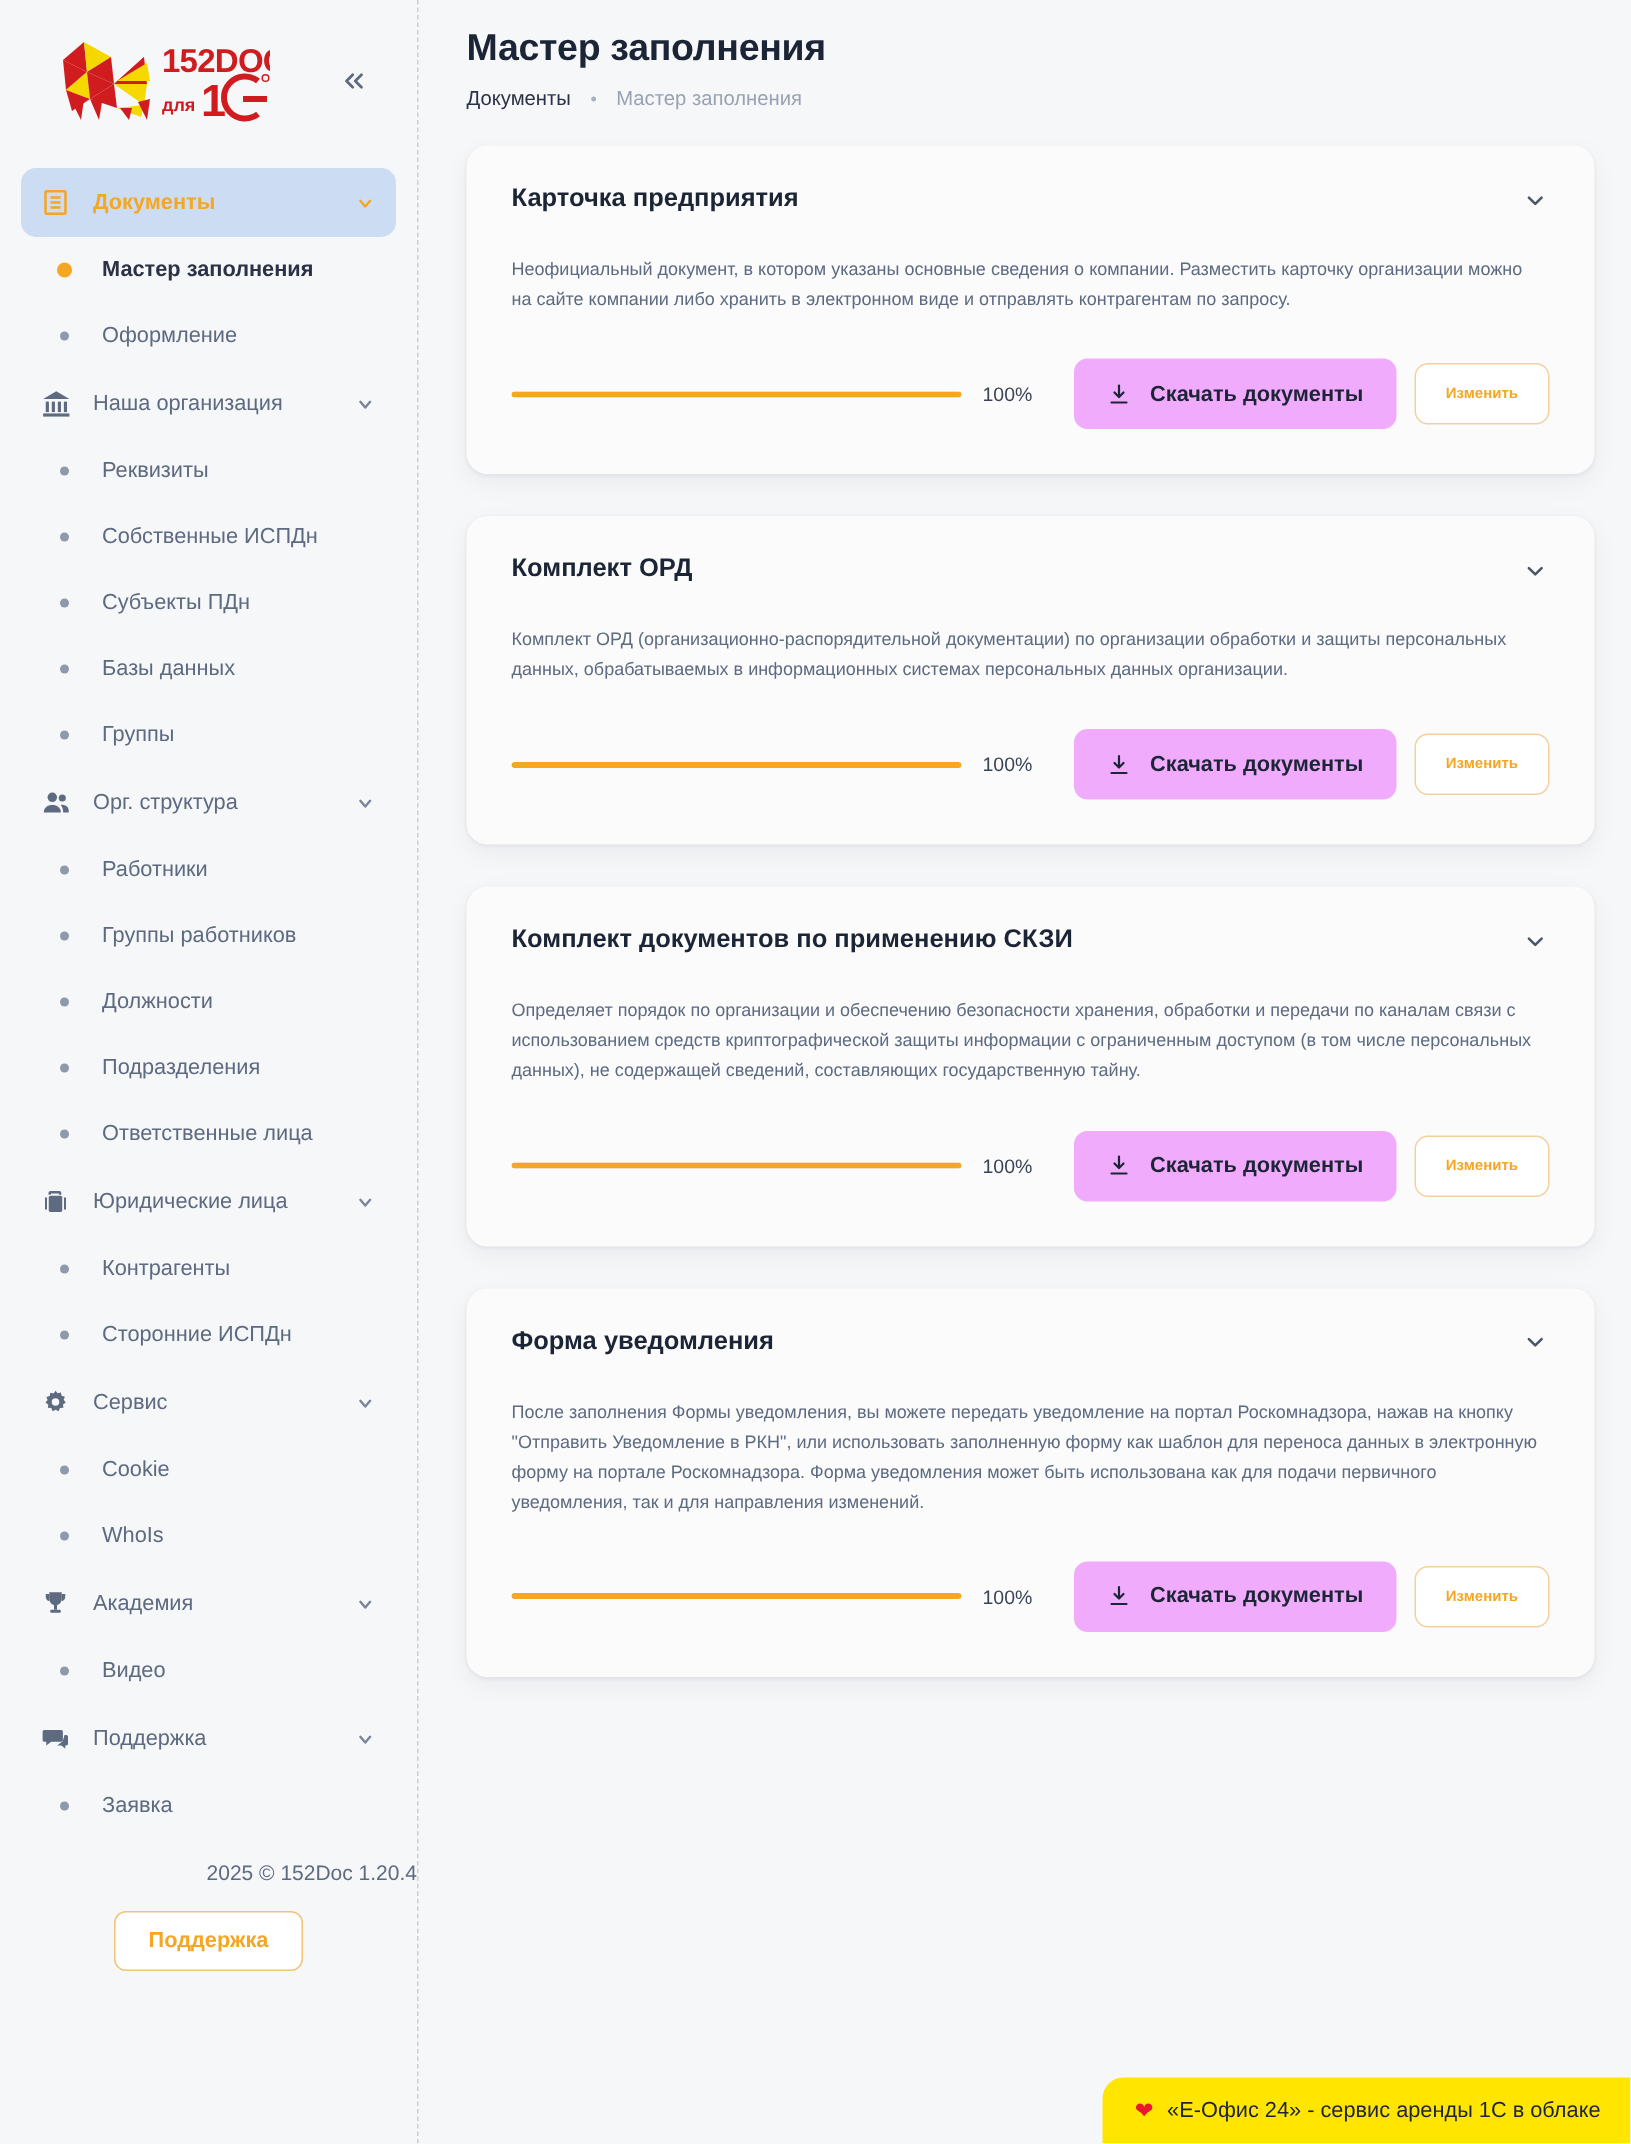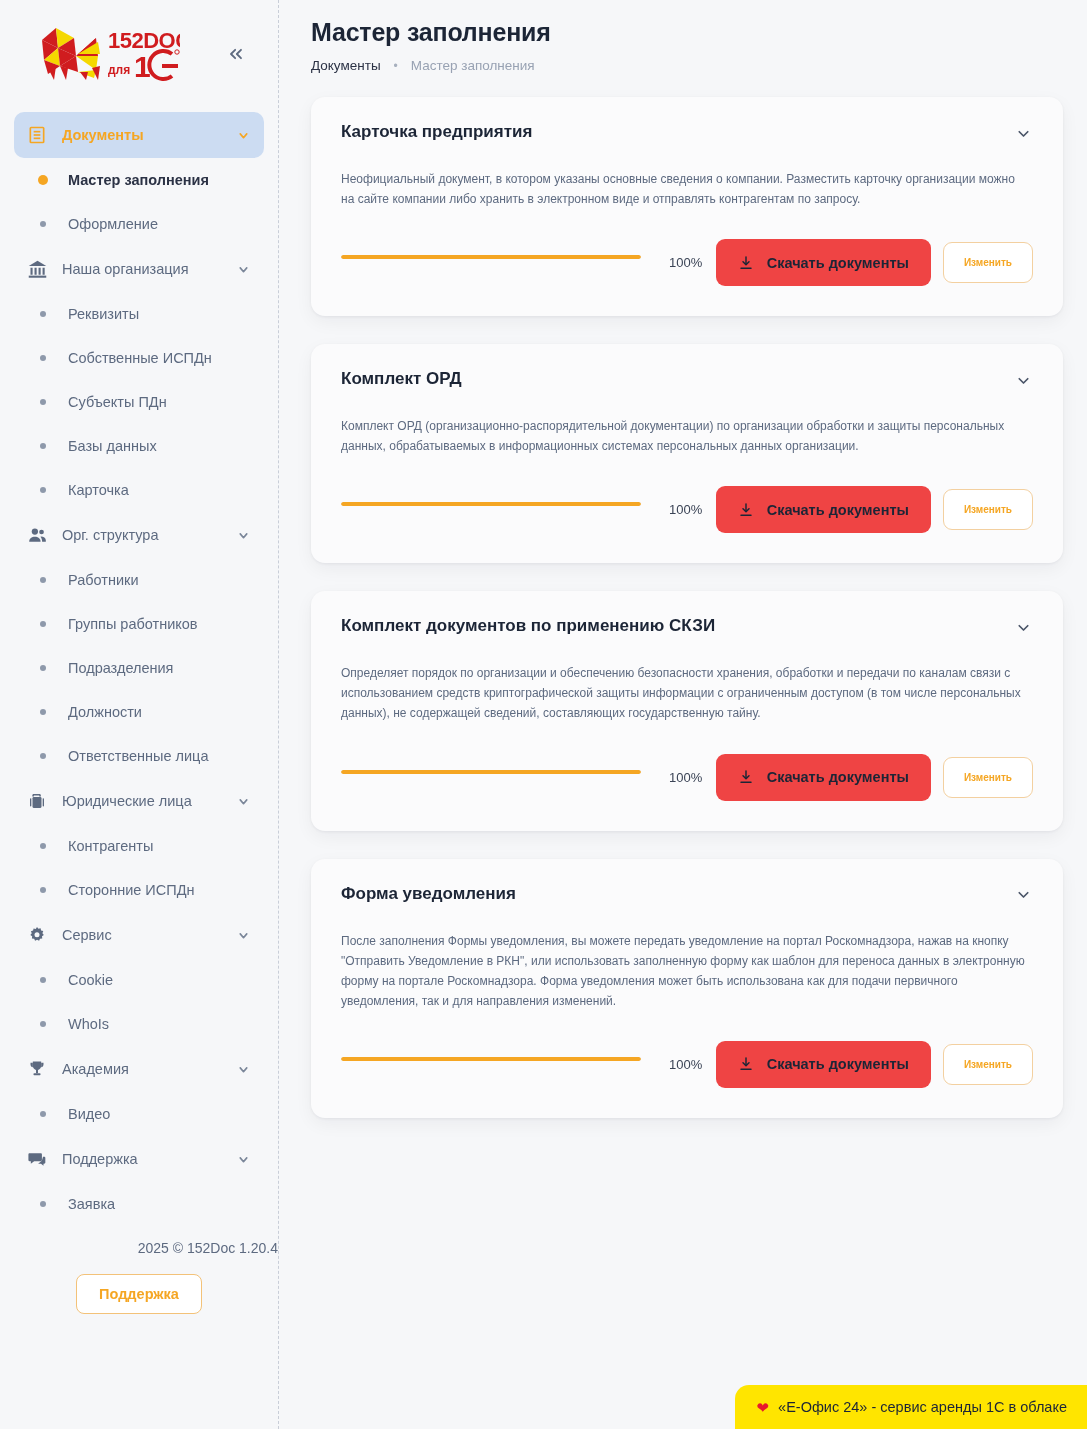--- a/index.html
+++ b/index.html
@@ -217,22 +217,22 @@
 
   .card-actions {
     display: flex;
     align-items: center;
     padding-top: 30px;
     gap: 0;
   }
 
   .progress-wrap {
     display: flex;
-    align-items: flex-start;
-    gap: 28px;
+    align-items: center;
+    gap: 14px;
     flex: 1;
   }
   .progress-track {
     height: 4px;
     border-radius: 4px;
     background: #e8eaef;
     width: 300px;
     overflow: hidden;
   }
   .progress-fill {
@@ -245,21 +245,21 @@
     color: #3b4456;
     font-weight: normal;
   }
 
   .btn-row { display: flex; align-items: center; gap: 12px; }
 
   .btn-download {
     display: flex;
     align-items: center;
     gap: 12px;
-    background: #ef4444;
+    background: #f0abfc;
     border: none;
     border-radius: 9px;
     color: #1c2536;
     font-size: 14.5px;
     font-weight: bold;
     padding: 15px 22px;
     cursor: pointer;
     font-family: inherit;
   }
   .btn-download .dl-icon {
@@ -398,21 +398,21 @@
       <div class="nav-item">
         <span class="dot"></span>
         <span>Субъекты ПДн</span>
       </div>
       <div class="nav-item">
         <span class="dot"></span>
         <span>Базы данных</span>
       </div>
       <div class="nav-item">
         <span class="dot"></span>
-        <span>Карточка</span>
+        <span>Группы</span>
       </div>
 
       <div class="nav-group">
         <span class="gicon">
           <svg width="21" height="21" viewBox="0 0 24 24" fill="currentColor">
             <circle cx="9" cy="7.5" r="3.6"></circle>
             <circle cx="16.6" cy="8" r="2.7"></circle>
             <path d="M2.5 19c0-3.6 2.9-5.6 6.5-5.6s6.5 2 6.5 5.6z"></path>
             <path d="M16 13.2c3 0 5.5 1.6 5.5 4.3V19h-4.2c0-2.3-.7-4.2-1.9-5.6z"></path>
           </svg>
@@ -427,25 +427,25 @@
       <div class="nav-item">
         <span class="dot"></span>
         <span>Работники</span>
       </div>
       <div class="nav-item">
         <span class="dot"></span>
         <span>Группы работников</span>
       </div>
       <div class="nav-item">
         <span class="dot"></span>
+        <span>Должности</span>
+      </div>
+      <div class="nav-item">
+        <span class="dot"></span>
         <span>Подразделения</span>
-      </div>
-      <div class="nav-item">
-        <span class="dot"></span>
-        <span>Должности</span>
       </div>
       <div class="nav-item">
         <span class="dot"></span>
         <span>Ответственные лица</span>
       </div>
 
       <div class="nav-group">
         <span class="gicon">
           <svg width="20" height="20" viewBox="0 0 24 24" fill="currentColor">
             <path d="M9 3.6h6c.9 0 1.6.7 1.6 1.6v1.4h-1.9V5.5H8.3v1.1H6.4V5.2c0-.9.7-1.6 1.6-1.6z"></path>

